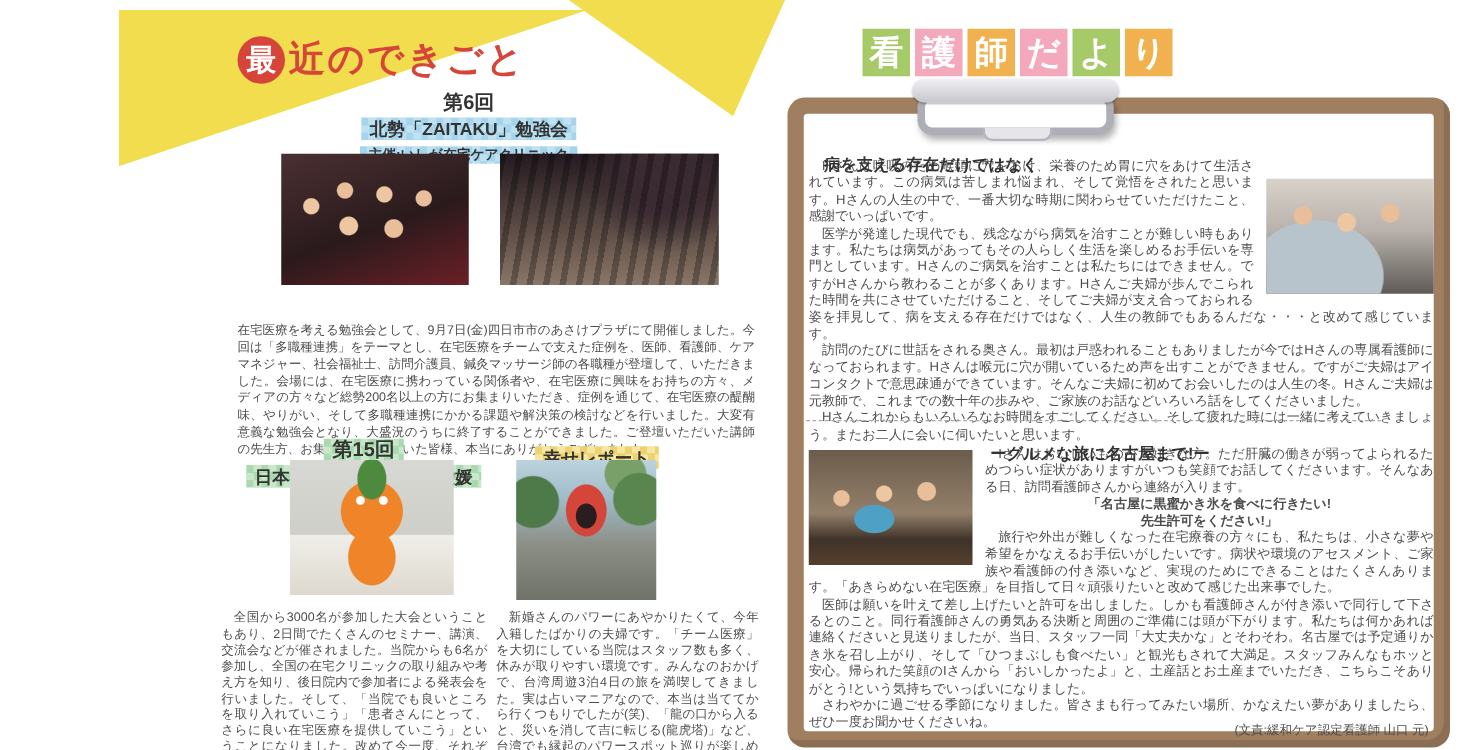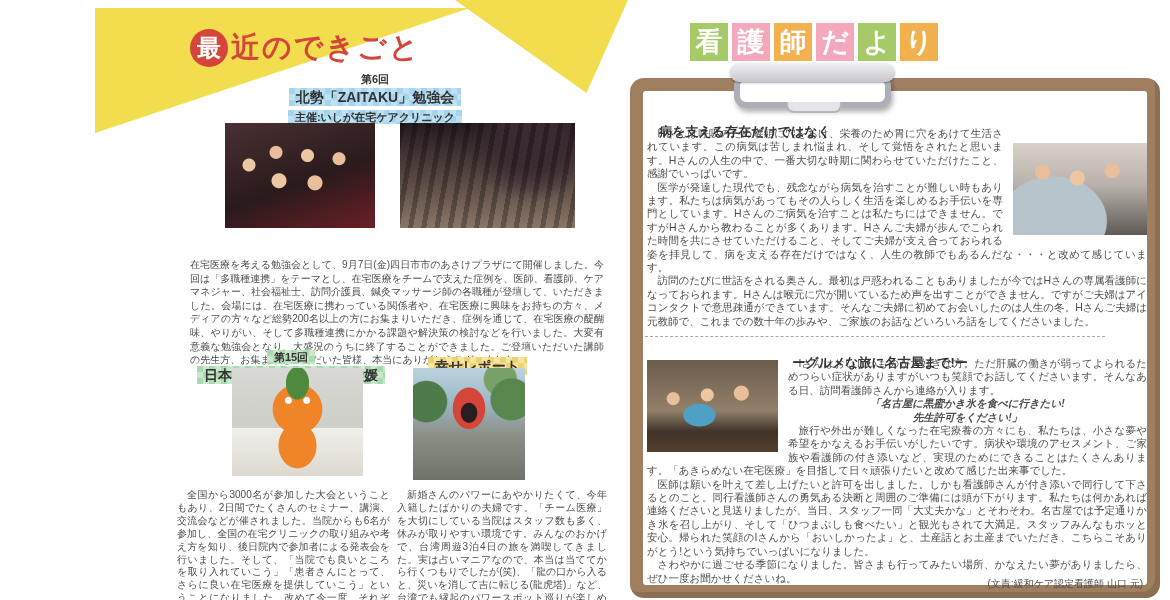--- a/index.html
+++ b/index.html
@@ -19,21 +19,21 @@
 
   .hl{padding:1px 7px;-webkit-box-decoration-break:clone;box-decoration-break:clone;}
   .hl-blue{background:repeating-conic-gradient(var(--highlight-blue,#bfe2f2) 0% 25%,var(--highlight-blue2,#a5d4ec) 0% 50%) 0 0/12px 12px;}
   .hl-green{background:repeating-conic-gradient(var(--highlight-green,#c8e8c9) 0% 25%,var(--highlight-green2,#a9d9ae) 0% 50%) 0 0/12px 12px;}
   .hl-yellow{background:repeating-conic-gradient(var(--highlight-yellow,#f5e6a0) 0% 25%,var(--highlight-yellow2,#eed271) 0% 50%) 0 0/12px 12px;}
 
   .ev-head{position:absolute;text-align:center;color:#333;}
   .ev1{left:255px;top:72px;width:240px;}
   .ev2{left:193px;top:350px;width:196px;}
   .rep{left:405px;top:358px;width:145px;}
-  .ev-l1{font-size:11px;font-weight:bold;margin-bottom:2px;}
+  .ev-l1{font-size:16px;font-weight:bold;margin-bottom:2px;}
   .ev-l2{font-size:14px;font-weight:bold;margin-bottom:3px;}
   .ev-l3{font-size:11px;font-weight:bold;}
   .rep-l{font-size:14px;font-weight:bold;}
 
   .photo{position:absolute;overflow:hidden;}
   .ph-a{left:225px;top:123px;width:150px;height:105px;
     background:
       radial-gradient(circle at 16% 40%,#ecc7a2 0 6px,transparent 7px),
       radial-gradient(circle at 34% 28%,#e8bf9a 0 6px,transparent 7px),
       radial-gradient(circle at 55% 31%,#ecc7a2 0 6px,transparent 7px),
@@ -103,21 +103,21 @@
 
   .s-head{position:absolute;font-size:13px;font-weight:bold;color:#333;text-align:center;z-index:3;}
   .s-head1{left:645px;top:110px;width:200px;}
   .s-head2{left:740px;top:341px;width:280px;}
 
   .sec{position:absolute;left:647px;width:500px;font-size:10.5px;line-height:13.4px;
        text-align:justify;color:#4d4d4d;z-index:2;}
   .sec1{top:127px;}
   .sec2{top:357px;}
   .sec p{margin:0;}
-  .quote{font-weight:bold;text-align:center;text-indent:0;font-style:italic;}
+  .quote{font-weight:bold;text-align:center;text-indent:0;}
   .quote2{padding-left:95px;}
 
   .dash-sep{position:absolute;left:645px;top:336px;width:460px;border-top:1.5px dashed #a8a8a8;z-index:2;}
   .credit{position:absolute;left:645px;top:577px;width:498px;text-align:right;font-size:10px;color:#4d4d4d;z-index:2;}
 </style>
 </head>
 <body>
 
 <div class="canvas">
 
@@ -174,20 +174,21 @@
       <div class="clip-bar"></div>
       <div class="clip-notch"></div>
     </div>
 
     <h3 class="s-head s-head1">病を支える存在だけではなく</h3>
     <div class="sec sec1">
       <div class="photo ph-e" style="position:static"></div>
       <p class="indent">Hさんは呼吸のため喉頭に穴をあけ、栄養のため胃に穴をあけて生活されています。この病気は苦しまれ悩まれ、そして覚悟をされたと思います。Hさんの人生の中で、一番大切な時期に関わらせていただけたこと、感謝でいっぱいです。</p>
       <p class="indent">医学が発達した現代でも、残念ながら病気を治すことが難しい時もあります。私たちは病気があってもその人らしく生活を楽しめるお手伝いを専門としています。Hさんのご病気を治すことは私たちにはできません。ですがHさんから教わることが多くあります。Hさんご夫婦が歩んでこられた時間を共にさせていただけること、そしてご夫婦が支え合っておられる姿を拝見して、病を支える存在だけではなく、人生の教師でもあるんだな・・・と改めて感じています。</p>
       <p class="indent">訪問のたびに世話をされる奥さん。最初は戸惑われることもありましたが今ではHさんの専属看護師になっておられます。Hさんは喉元に穴が開いているため声を出すことができません。ですがご夫婦はアイコンタクトで意思疎通ができています。そんなご夫婦に初めてお会いしたのは人生の冬。Hさんご夫婦は元教師で、これまでの数十年の歩みや、ご家族のお話などいろいろ話をしてくださいました。</p>
+      <p class="indent">Hさんこれからもいろいろなお時間をすごしてください。そして疲れた時には一緒に考えていきましょう。またお二人に会いに伺いたいと思います。</p>
     </div>
 
     <div class="dash-sep"></div>
 
     <h3 class="s-head s-head2">ーグルメな旅に名古屋まで!ー</h3>
     <div class="sec sec2">
       <div class="photo ph-f" style="position:static"></div>
       <p class="indent">Iさんはおいしいものが大好きな方。ただ肝臓の働きが弱ってよられるためつらい症状がありますがいつも笑顔でお話してくださいます。そんなある日、訪問看護師さんから連絡が入ります。</p>
       <p class="quote">「名古屋に黒蜜かき氷を食べに行きたい!</p>
       <p class="quote quote2">先生許可をください!」</p>

